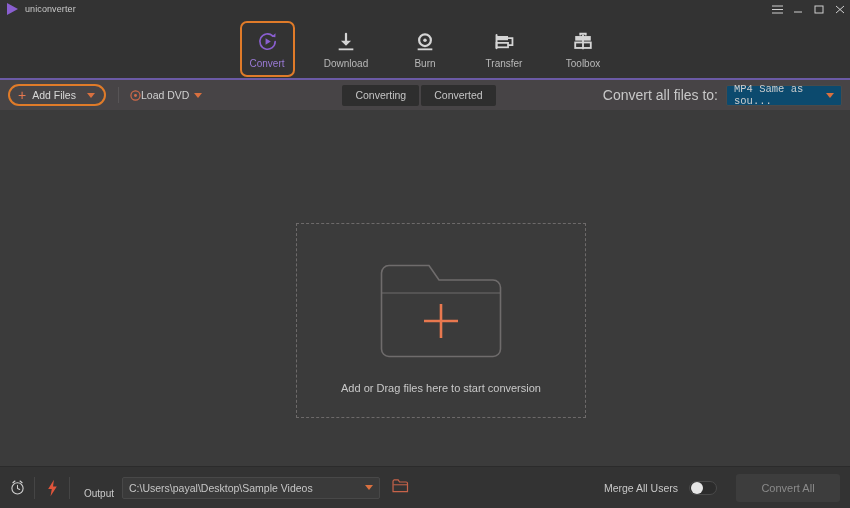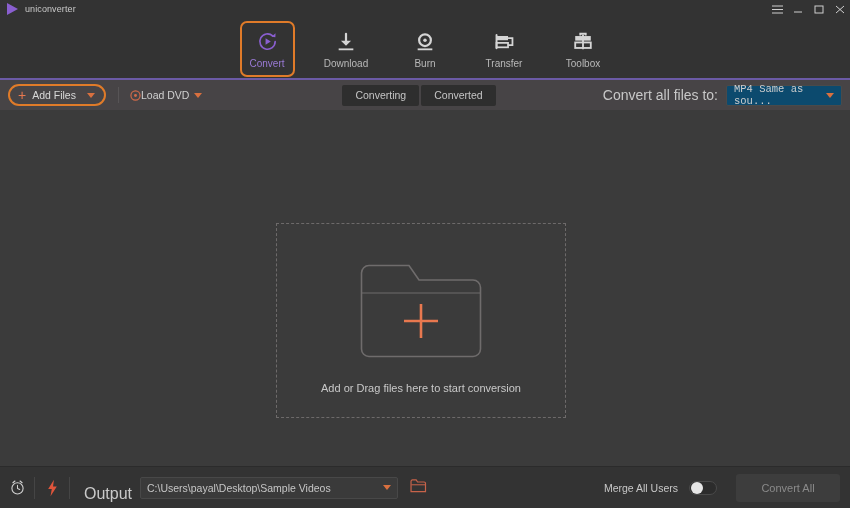--- a/index.html
+++ b/index.html
@@ -123,40 +123,40 @@
   }
   .format-select .caret { margin-left: auto; }
 
   
   .main {
     flex: 1 1 auto; position: relative;
     background: #3b3b3b;
     display: flex; align-items: center; justify-content: center;
   }
   .dropzone {
-    position: absolute; left: 276px; top: 113px;
+    position: absolute; left: 296px; top: 113px;
     width: 290px; height: 195px;
     border: 1px dashed #6d6a6a;
     display: flex; flex-direction: column; align-items: center;
     background: #3b3b3b;
   }
   .folder-ico { margin-top: 37px; position: relative; width: 128px; height: 100px; }
   .drop-text { margin-top: 21px; font-size: 11px; color: #c9c9c9; }
 
   
   .bottombar {
     height: 42px; flex: 0 0 42px;
     background: #333333;
     border-top: 1px solid #2b2b2b;
     display: flex; align-items: center;
     padding: 0 10px 0 0;
   }
   .bb-icon { width: 34px; display: flex; align-items: center; justify-content: center; }
   .bb-div { width: 1px; height: 22px; background: #454545; }
-  .output-label { font-size: 16px; color: #cacaca; margin: 12px 8px 0 14px; }
+  .output-label { font-size: 10px; color: #cacaca; margin: 12px 8px 0 14px; }
   .output-field {
     width: 258px; height: 22px;
     background: #3a3a3a; border: 1px solid #484848; border-radius: 2px;
     display: flex; align-items: center; padding: 0 6px;
     font-size: 10.5px; color: #c6c6c6;
   }
   .output-field .caret { margin-left: auto; }
   .folder-open-btn { margin-left: 12px; display: flex; align-items: center; }
   .bb-right { margin-left: auto; display: flex; align-items: center; gap: 11px; }
   .merge-label { font-size: 10.5px; color: #c8c8c8; }

